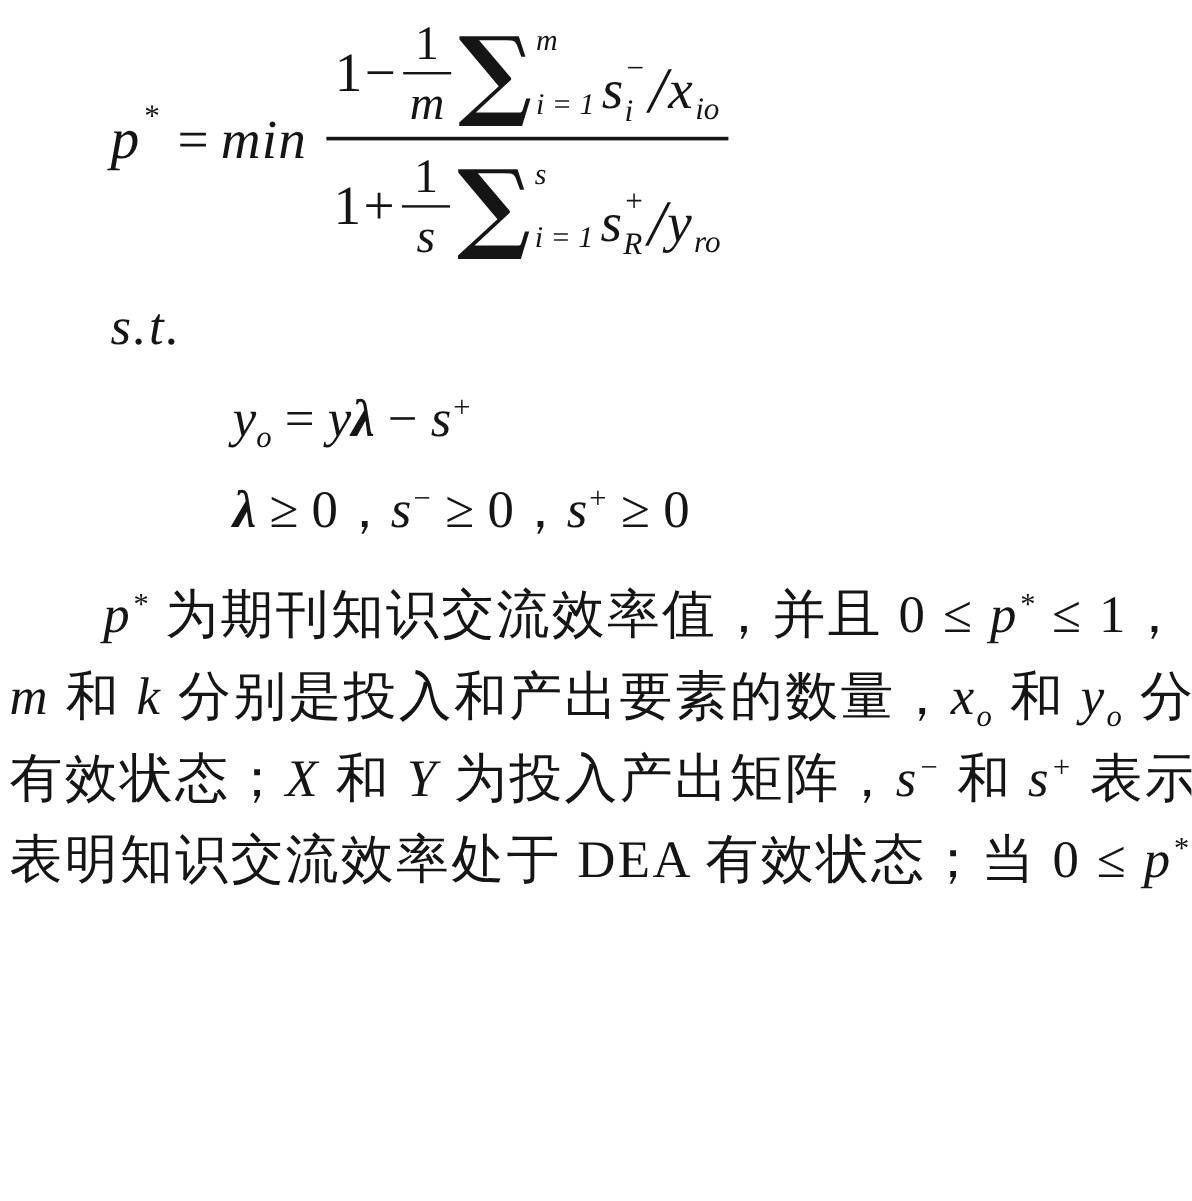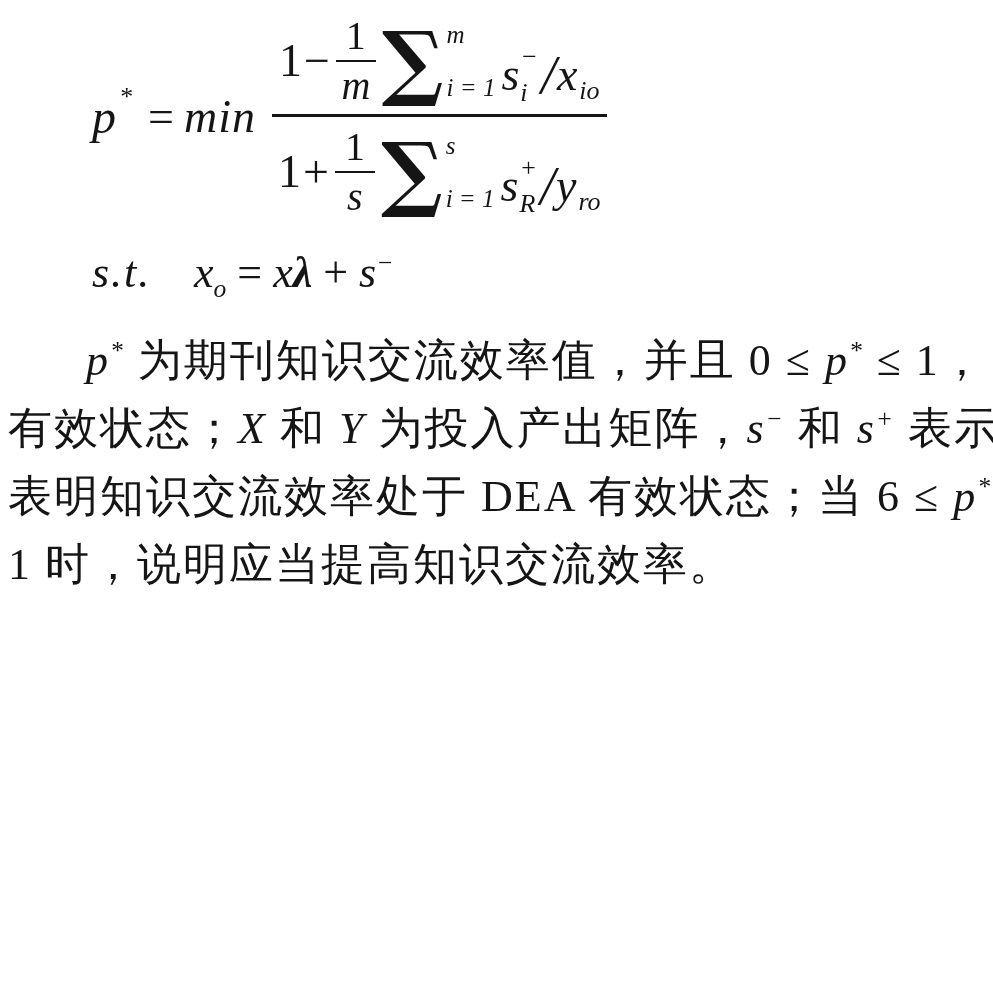--- a/index.html
+++ b/index.html
@@ -206,24 +206,31 @@
           <span class="vvar">y</span>
           <span class="vsub">ro</span>
         </span>
       </div>
     </div>
   </div>
 
   <div class="st-block">
     <div class="st-row">
       <span class="st-label">s.t.</span>
-      <span><span class="seg-it">x</span><span class="seg-sub">o</span><span class="seg-cn"> = </span><span class="seg-it">x</span><span class="seg-bit">λ</span><span class="seg-cn"> + </span><span class="seg-it">s</span><span class="seg-sup">−</span></span>
+    </div>
+    <div class="st-row">
+      <span class="st-indent"></span>
+      <span><span class="seg-it">y</span><span class="seg-sub">o</span><span class="seg-cn"> = </span><span class="seg-it">y</span><span class="seg-bit">λ</span><span class="seg-cn"> − </span><span class="seg-it">s</span><span class="seg-sup">+</span></span>
+    </div>
+    <div class="st-row">
+      <span class="st-indent"></span>
+      <span><span class="seg-bit">λ</span><span class="seg-cn"> ≥ 0，</span><span class="seg-it">s</span><span class="seg-sup">−</span><span class="seg-cn"> ≥ 0，</span><span class="seg-it">s</span><span class="seg-sup">+</span><span class="seg-cn"> ≥ 0</span></span>
     </div>
   </div>
 
   <div class="paragraph">
     <div class="para-line just indent"><span class="seg-it">p</span><span class="seg-sup">*</span><span class="seg-cn"> 为期刊知识交流效率值，并且 0 ≤ </span><span class="seg-it">p</span><span class="seg-sup">*</span><span class="seg-cn"> ≤ 1，</span></div>
+    <div class="para-line just"><span class="seg-it">m</span><span class="seg-cn"> 和 </span><span class="seg-it">k</span><span class="seg-cn"> 分别是投入和产出要素的数量，</span><span class="seg-it">x</span><span class="seg-sub">o</span><span class="seg-cn"> 和 </span><span class="seg-it">y</span><span class="seg-sub">o</span><span class="seg-cn"> 分</span></div>
     <div class="para-line just"><span class="seg-cn">有效状态；</span><span class="seg-it">X</span><span class="seg-cn"> 和 </span><span class="seg-it">Y</span><span class="seg-cn"> 为投入产出矩阵，</span><span class="seg-it">s</span><span class="seg-sup">−</span><span class="seg-cn"> 和 </span><span class="seg-it">s</span><span class="seg-sup">+</span><span class="seg-cn"> 表示</span></div>
-    <div class="para-line just"><span class="seg-cn">表明知识交流效率处于 DEA 有效状态；当 6 ≤ </span><span class="seg-it">p</span><span class="seg-sup">*</span><span class="seg-cn"> &lt;</span></div>
-    <div class="para-line"><span class="seg-cn">1 时，说明应当提高知识交流效率。</span></div>
+    <div class="para-line just"><span class="seg-cn">表明知识交流效率处于 DEA 有效状态；当 0 ≤ </span><span class="seg-it">p</span><span class="seg-sup">*</span><span class="seg-cn"> &lt;</span></div>
   </div>
 
 </div>
 
 </body></html>

